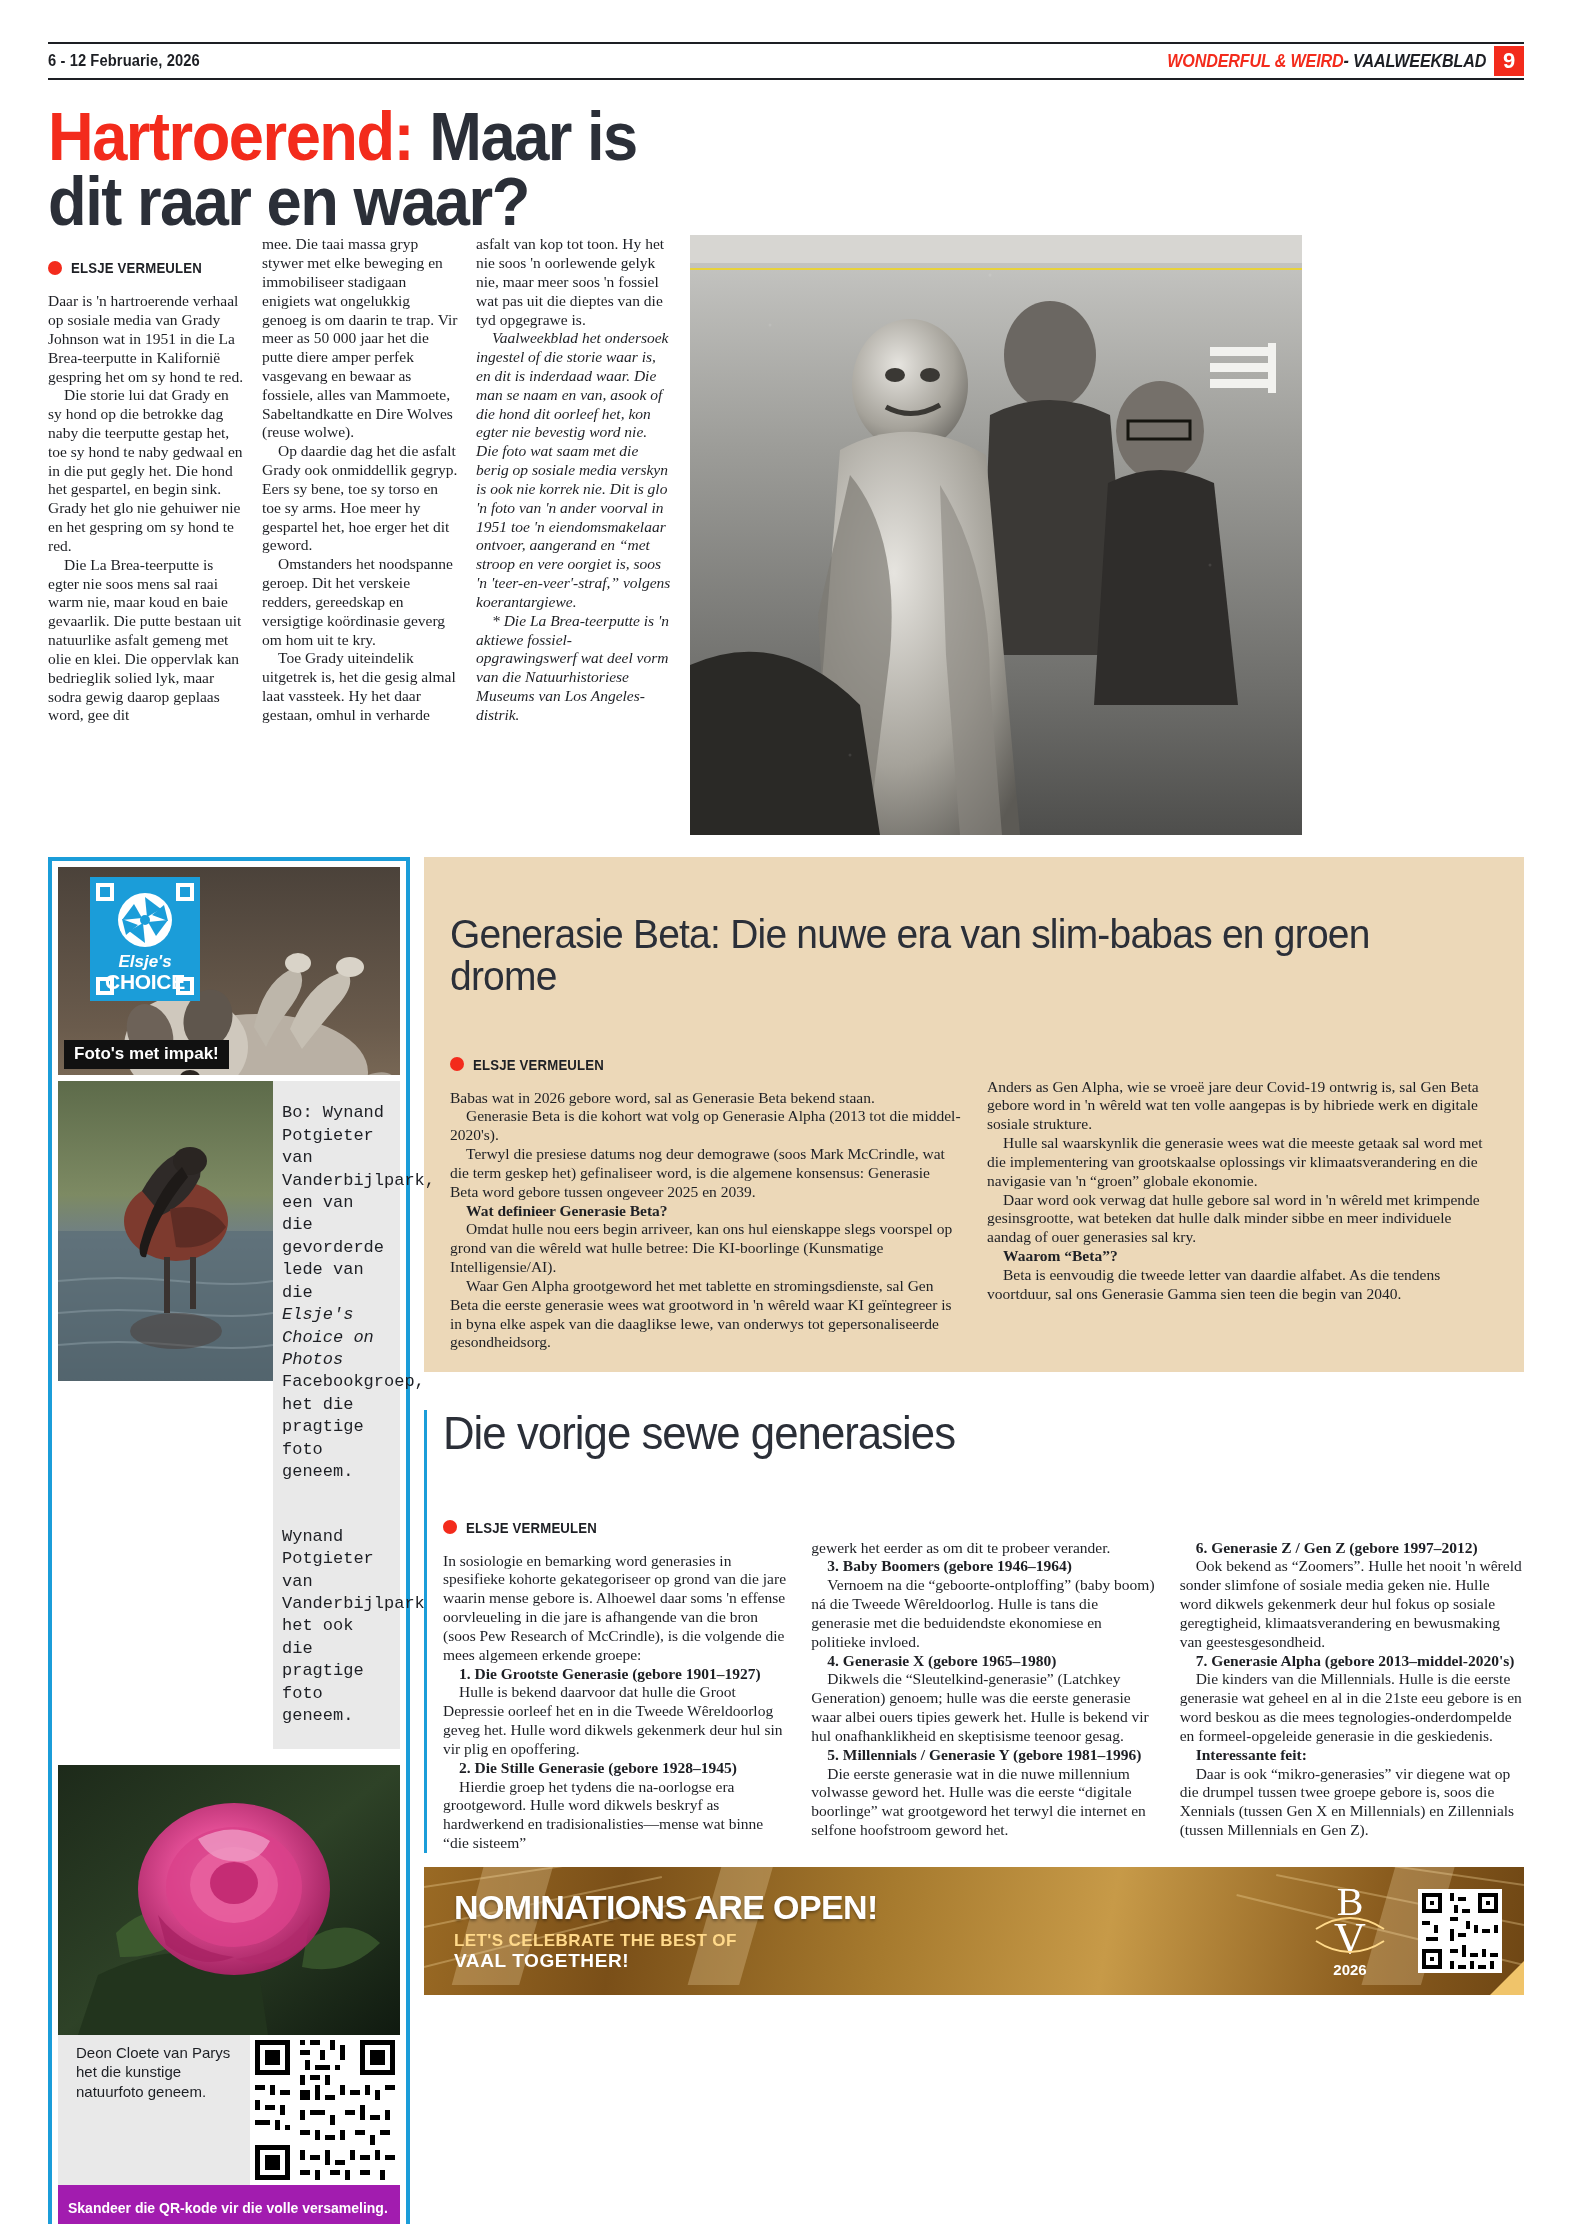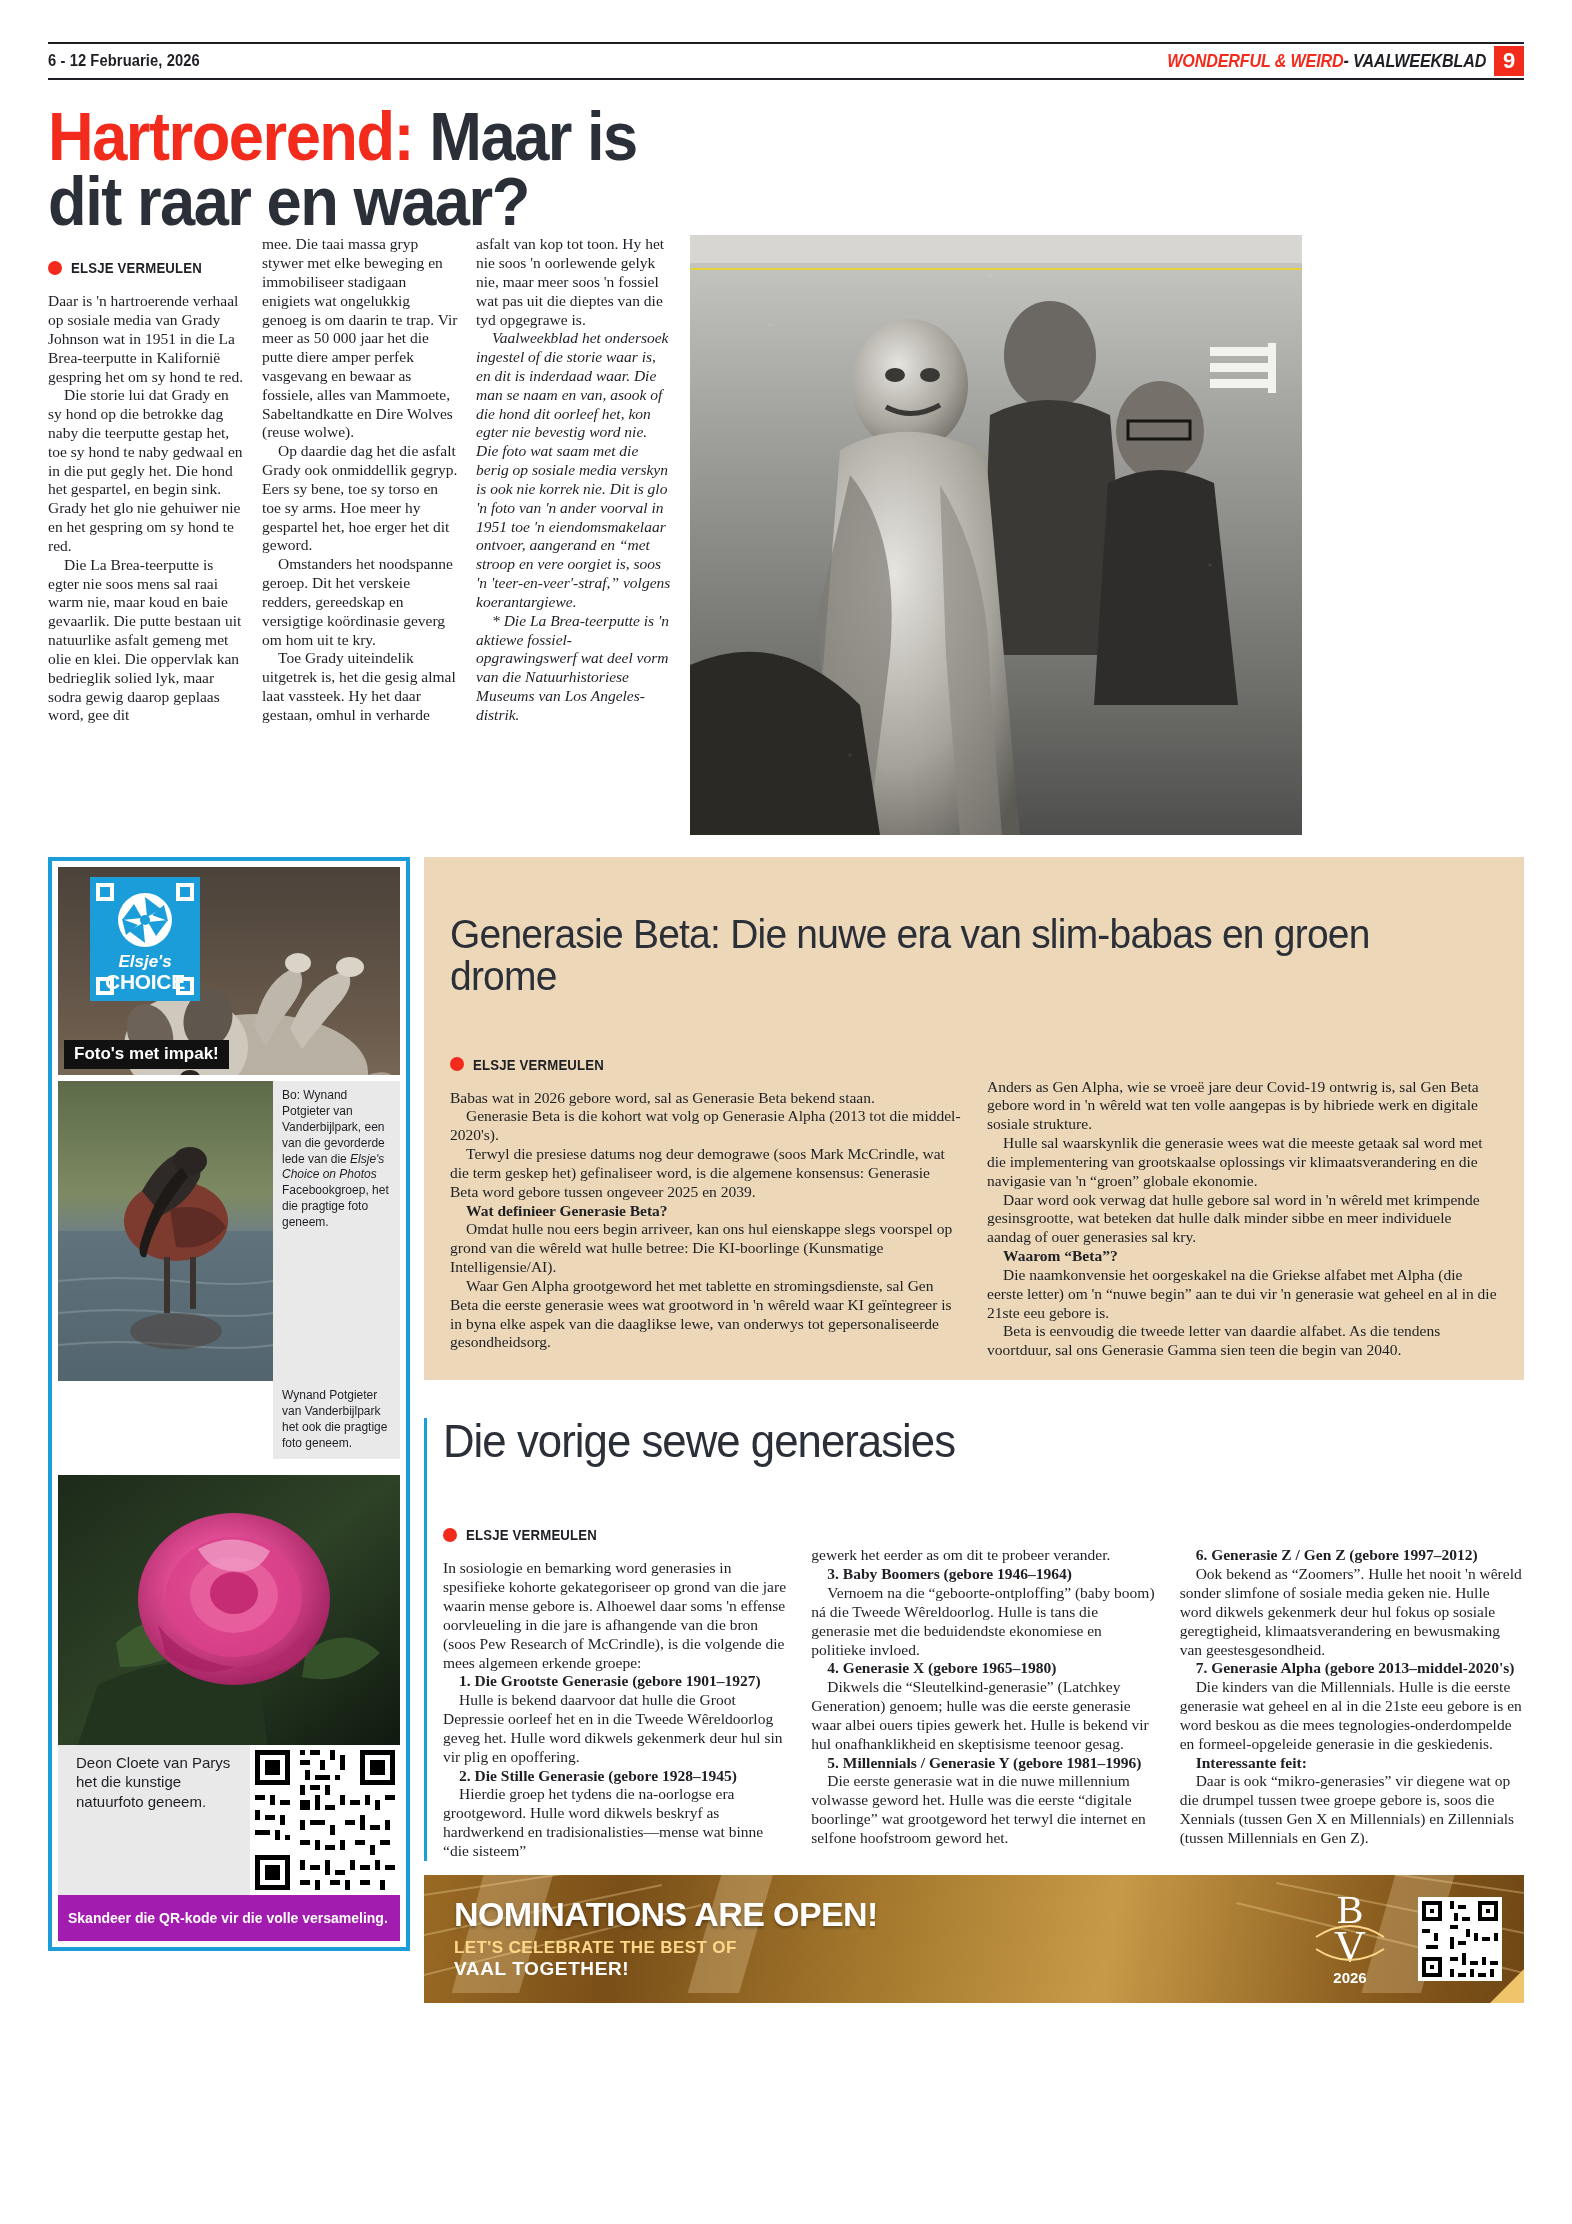--- a/index.html
+++ b/index.html
@@ -78,22 +78,22 @@
   .aperture { width:58px; height:58px; margin:4px auto 4px; position:relative; }
   .choice-l1 { font-family:"Liberation Sans", sans-serif; font-weight:700; font-style:italic;
                color:#fff; font-size:17px; text-align:center; line-height:1; }
   .choice-l2 { font-family:"Liberation Sans", sans-serif; font-weight:700; color:#fff;
                font-size:21px; text-align:center; line-height:1.1; letter-spacing:-.3px; }
 
   .impak { position:absolute; left:6px; bottom:6px; background:#111; color:#fff;
            font-family:"Liberation Sans", sans-serif; font-weight:700; font-size:17px;
            padding:4px 10px 5px; z-index:3; }
 
-  .cap { background:#e9e9e9; font-family:Liberation Sans, sans-serif; font-size:12px;
-         line-height:1.32; color:#1d1f24; padding:7px 9px; }
+  .cap { background:#e9e9e9; font-family:Liberation Mono, monospace; font-size:17px;
+         line-height:1.32; color:#1d1f24; padding:21px 9px; }
   .cap .it { font-style:italic; }
 
   .qr-strip { display:flex; gap:0; align-items:stretch; }
   .qr-cap { flex:1; padding:8px 18px; font-family:"Liberation Sans", sans-serif;
             font-size:15px; line-height:1.32; }
   .qr-img { width:150px; height:150px; background:#fff; position:relative; }
 
   .scan-bar { background:#a21caf; color:#fff; font-family:Liberation Sans, sans-serif;
               font-weight:600; font-size:14px; line-height:1.3; padding:14px 10px; }
 
@@ -466,21 +466,20 @@
                 <p class="">Waar Gen Alpha grootgeword het met tablette en stromingsdienste, sal Gen Beta die eerste generasie wees wat grootword in 'n wêreld waar KI geïntegreer is in byna elke aspek van die daaglikse lewe, van onderwys tot gepersonaliseerde gesondheidsorg.</p>
               </div>
           </div>
           <div class="body-col">
             <div style="height:46px;"></div>
             <div>
                 <p class="">Anders as Gen Alpha, wie se vroeë jare deur Covid-19 ontwrig is, sal Gen Beta gebore word in 'n wêreld wat ten volle aangepas is by hibriede werk en digitale sosiale strukture.</p>
                 <p class="">Hulle sal waarskynlik die generasie wees wat die meeste getaak sal word met die implementering van grootskaalse oplossings vir klimaatsverandering en die navigasie van 'n “groen” globale ekonomie.</p>
                 <p class="">Daar word ook verwag dat hulle gebore sal word in 'n wêreld met krimpende gesinsgrootte, wat beteken dat hulle dalk minder sibbe en meer individuele aandag of ouer generasies sal kry.</p>
                 <p class="bold">Waarom “Beta”?</p>
-                <p class="">Die naamkonvensie het oorgeskakel na die Griekse alfabet met Alpha (die eerste letter) om 'n “nuwe begin” aan te dui vir 'n generasie wat geheel en al in die 21ste eeu gebore is.</p>
                 <p class="">Beta is eenvoudig die tweede letter van daardie alfabet. As die tendens voortduur, sal ons Generasie Gamma sien teen die begin van 2040.</p>
               </div>
           </div>
         </div>
       </div>
 
       <div class="gens vline">
         <h2 class="gens-head">Die vorige sewe generasies</h2>
         <div class="gens-cols">
           <div class="body-col">

